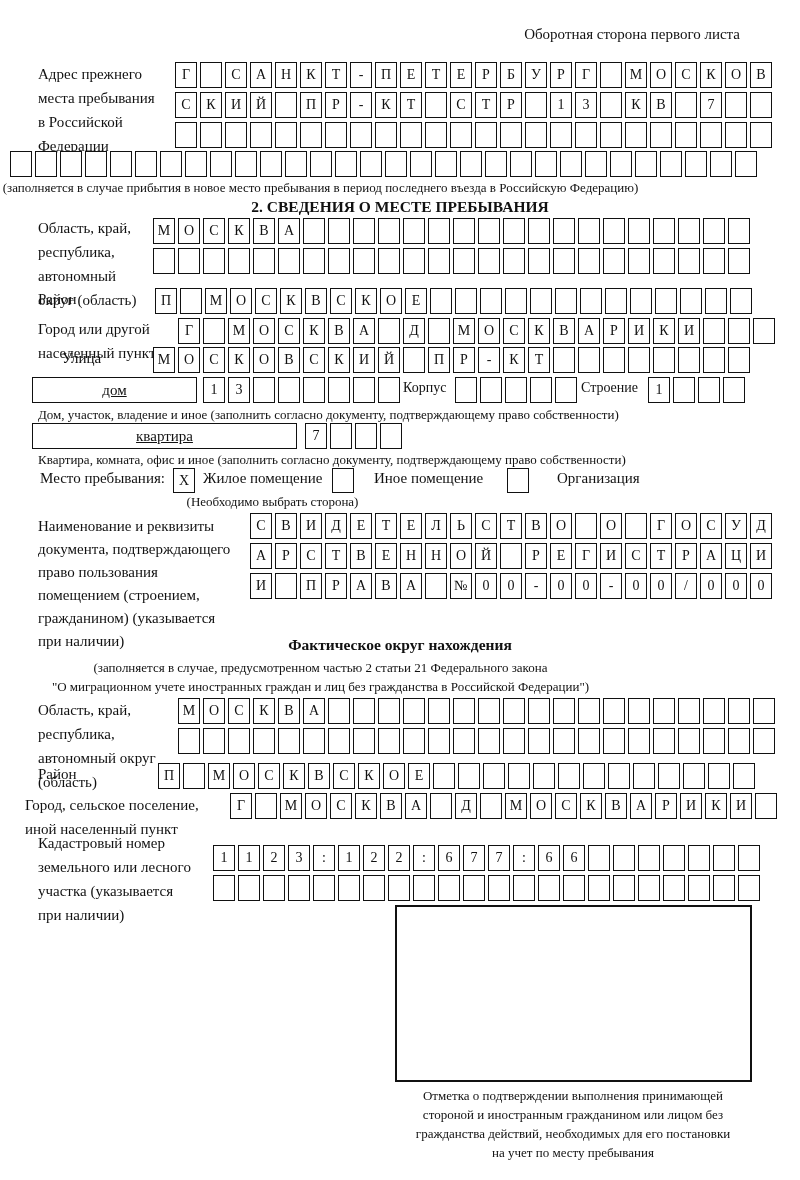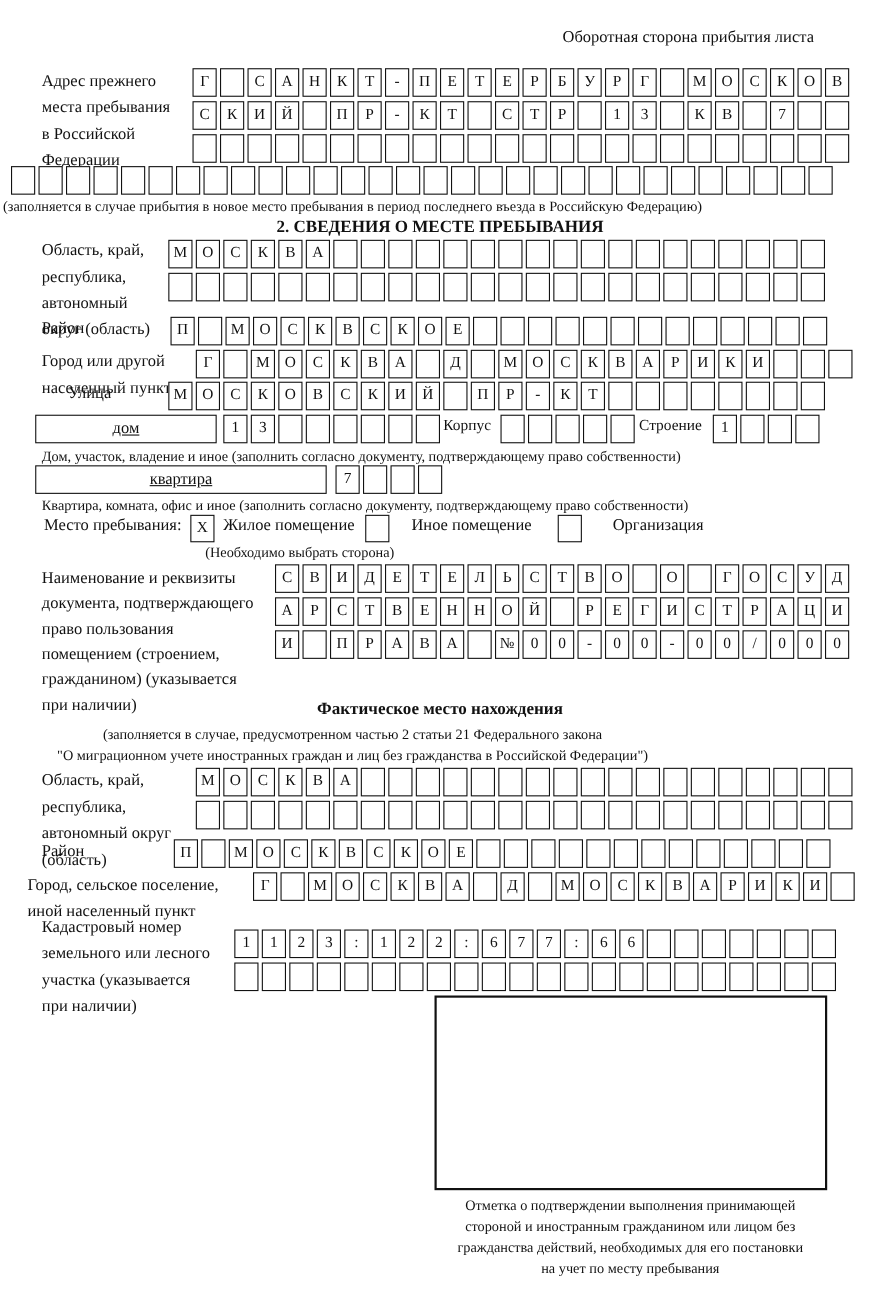--- a/index.html
+++ b/index.html
@@ -35,21 +35,21 @@
   .hdr { font-weight:bold; font-size:15.5px; text-align:center; width:800px; }
   .center { text-align:center; width:641px; }
   .bigbox { border:2px solid #111; background:#fff; }
   .footer-note { font-size:13px; line-height:19px; text-align:center; }
 </style>
 </head>
 <body>
 
 <div class="page">
 
-  <div class="abs" style="top:26px; right:60px;">Оборотная сторона прибытия листа</div>
+  <div class="abs" style="top:26px; right:60px;">Оборотная сторона первого листа</div>
 
   <div class="abs lbl" style="left:38px; top:62px; width:150px;">
     <div>Адрес прежнего</div>
     <div>места пребывания</div>
     <div>в Российской</div>
     <div>Федерации</div>
   </div>
   <div class="abs boxrow" style="left:175px; top:62px;">
       <span class="cell">Г</span>
       <span class="cell"></span>
@@ -427,21 +427,21 @@
       <span class="cell">0</span>
       <span class="cell">-</span>
       <span class="cell">0</span>
       <span class="cell">0</span>
       <span class="cell">/</span>
       <span class="cell">0</span>
       <span class="cell">0</span>
       <span class="cell">0</span>
     </div>
 
-  <div class="abs hdr" style="top:636px; left:0;">Фактическое место нахождения</div>
+  <div class="abs hdr" style="top:636px; left:0;">Фактическое округ нахождения</div>
   <div class="abs caption center" style="top:658px; left:0; line-height:19px;">
     <div>(заполняется в случае, предусмотренном частью 2 статьи 21 Федерального закона</div>
     <div>"О миграционном учете иностранных граждан и лиц без гражданства в Российской Федерации")</div>
   </div>
 
   <div class="abs lbl" style="left:38px; top:698px; width:140px;">
     <div>Область, край,</div>
     <div>республика,</div>
     <div>автономный округ</div>
     <div>(область)</div>

